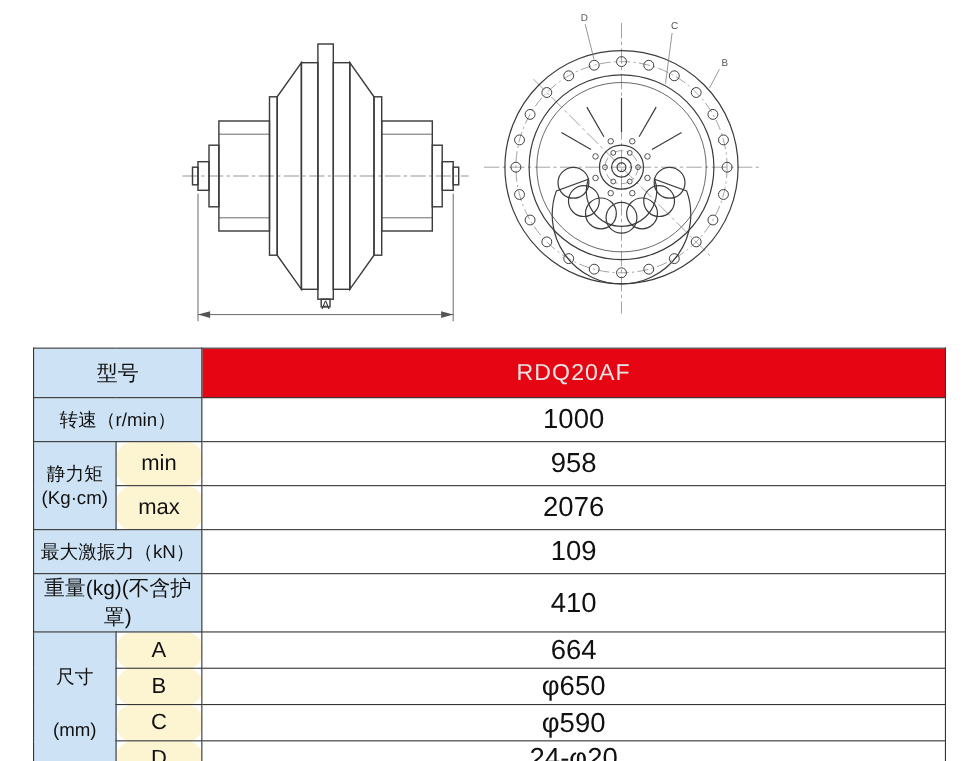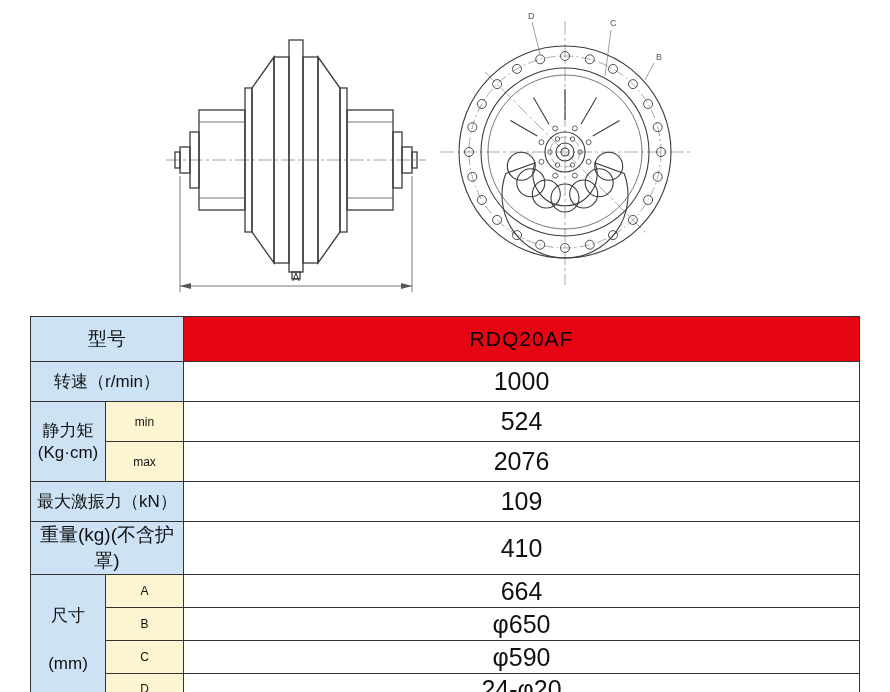--- a/index.html
+++ b/index.html
@@ -11,22 +11,22 @@
   table.spec { position:absolute; left:30px; top:316px; width:830px;
     border-collapse:collapse; table-layout:fixed; text-align:center; }
   table.spec td { border:1.5px solid #333; padding:0; vertical-align:middle; background:#fff; }
   tr.rh-head { height:45px; }
   tr.rh { height:40px; }
   tr.rh-d1 { height:33px; }
   tr.rh-d2 { height:31px; }
 
   .blue   { background:#cde3f5 !important; font-size:17px; }
   .blue-big { background:#cde3f5 !important; font-size:19px; }
-  .yellow { background:#fdf5d2 !important; font-size:12px; }
-  .red    { background:#e60613 !important; color:#000000; font-size:21px; letter-spacing:1px; }
+  .yellow { background:#fdf5d2 !important; font-size:20px;border-radius:14px; }
+  .red    { background:#e60613 !important; color:#e5e5e5; font-size:21px; letter-spacing:1px; }
   .val    { font-size:25px; }
   .sm     { font-size:19px; }
   .two-line div { line-height:1.25; }
   .gap-line { height:26px; }
 </style>
 </head>
 <body>
 
 <div class="page">
 
@@ -179,21 +179,21 @@
       <td colspan="2" class="blue">转速（r/min）</td>
       <td class="val">1000</td>
     </tr>
 
     <tr class="rh">
       <td rowspan="2" class="blue two-line">
         <div>静力矩</div>
         <div>(Kg·cm)</div>
       </td>
       <td class="yellow">min</td>
-      <td class="val">524</td>
+      <td class="val">958</td>
     </tr>
     <tr class="rh">
       <td class="yellow">max</td>
       <td class="val">2076</td>
     </tr>
 
     <tr class="rh">
       <td colspan="2" class="blue">最大激振力（kN）</td>
       <td class="val">109</td>
     </tr>

